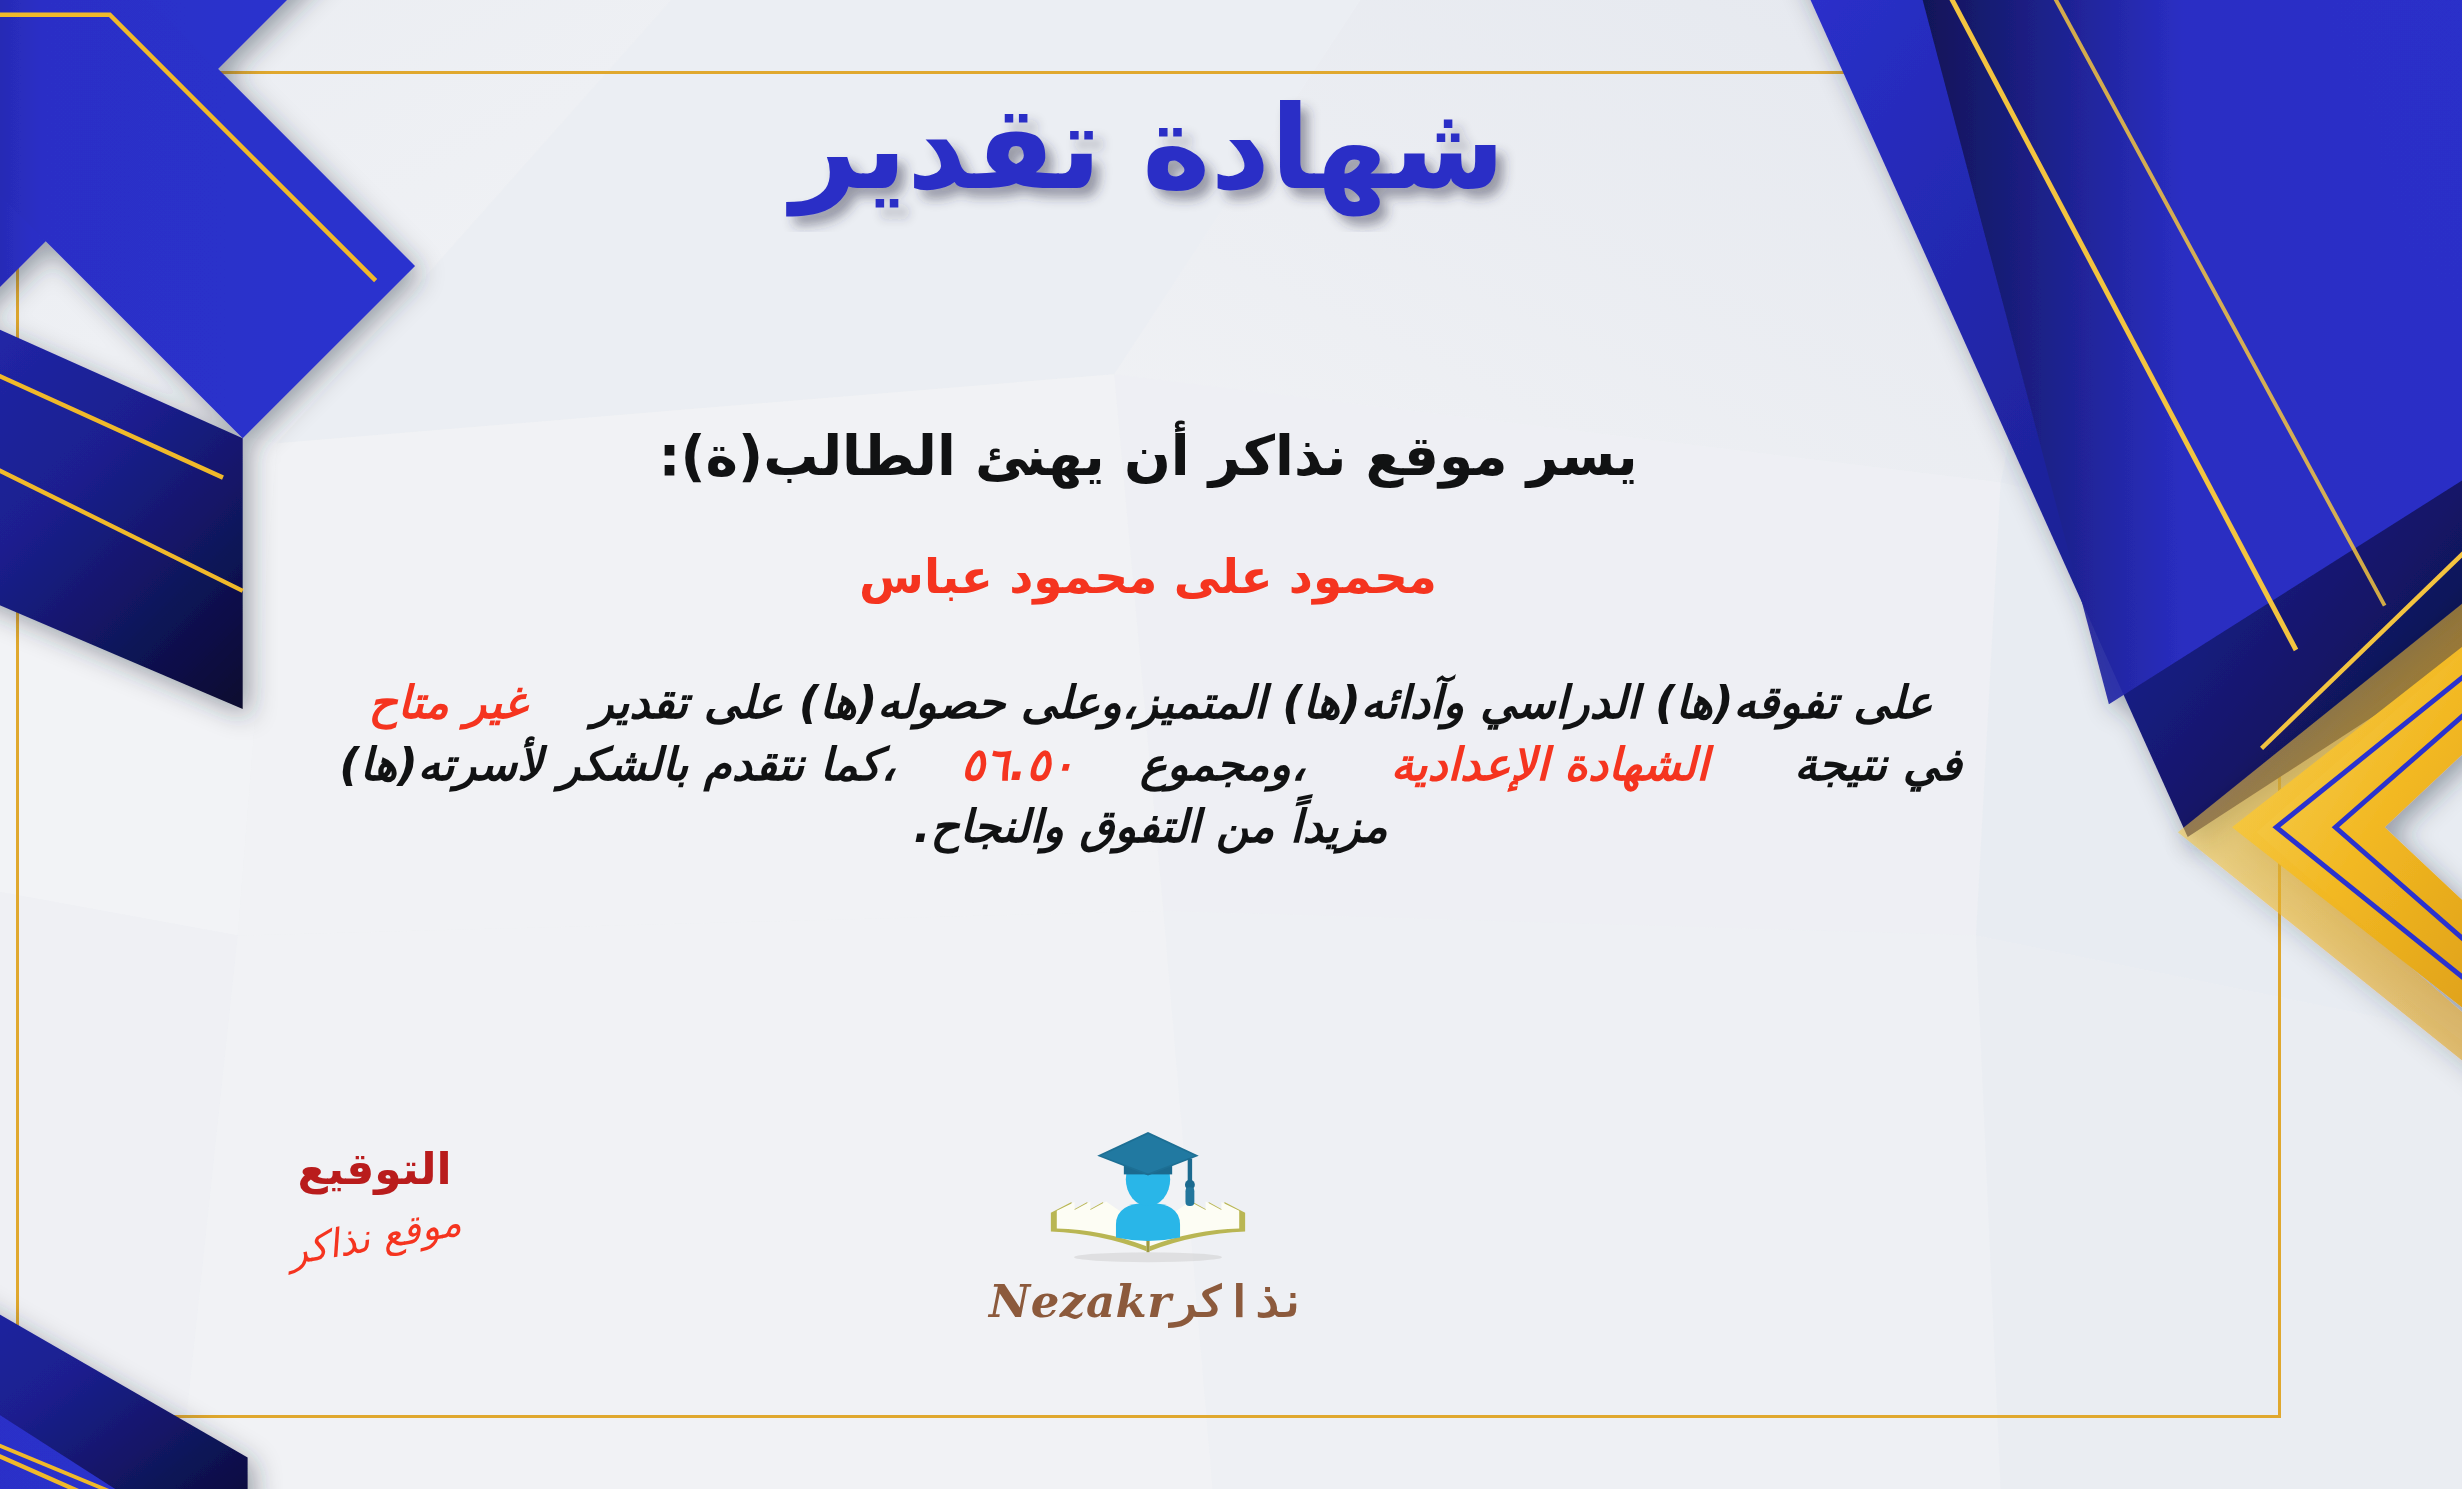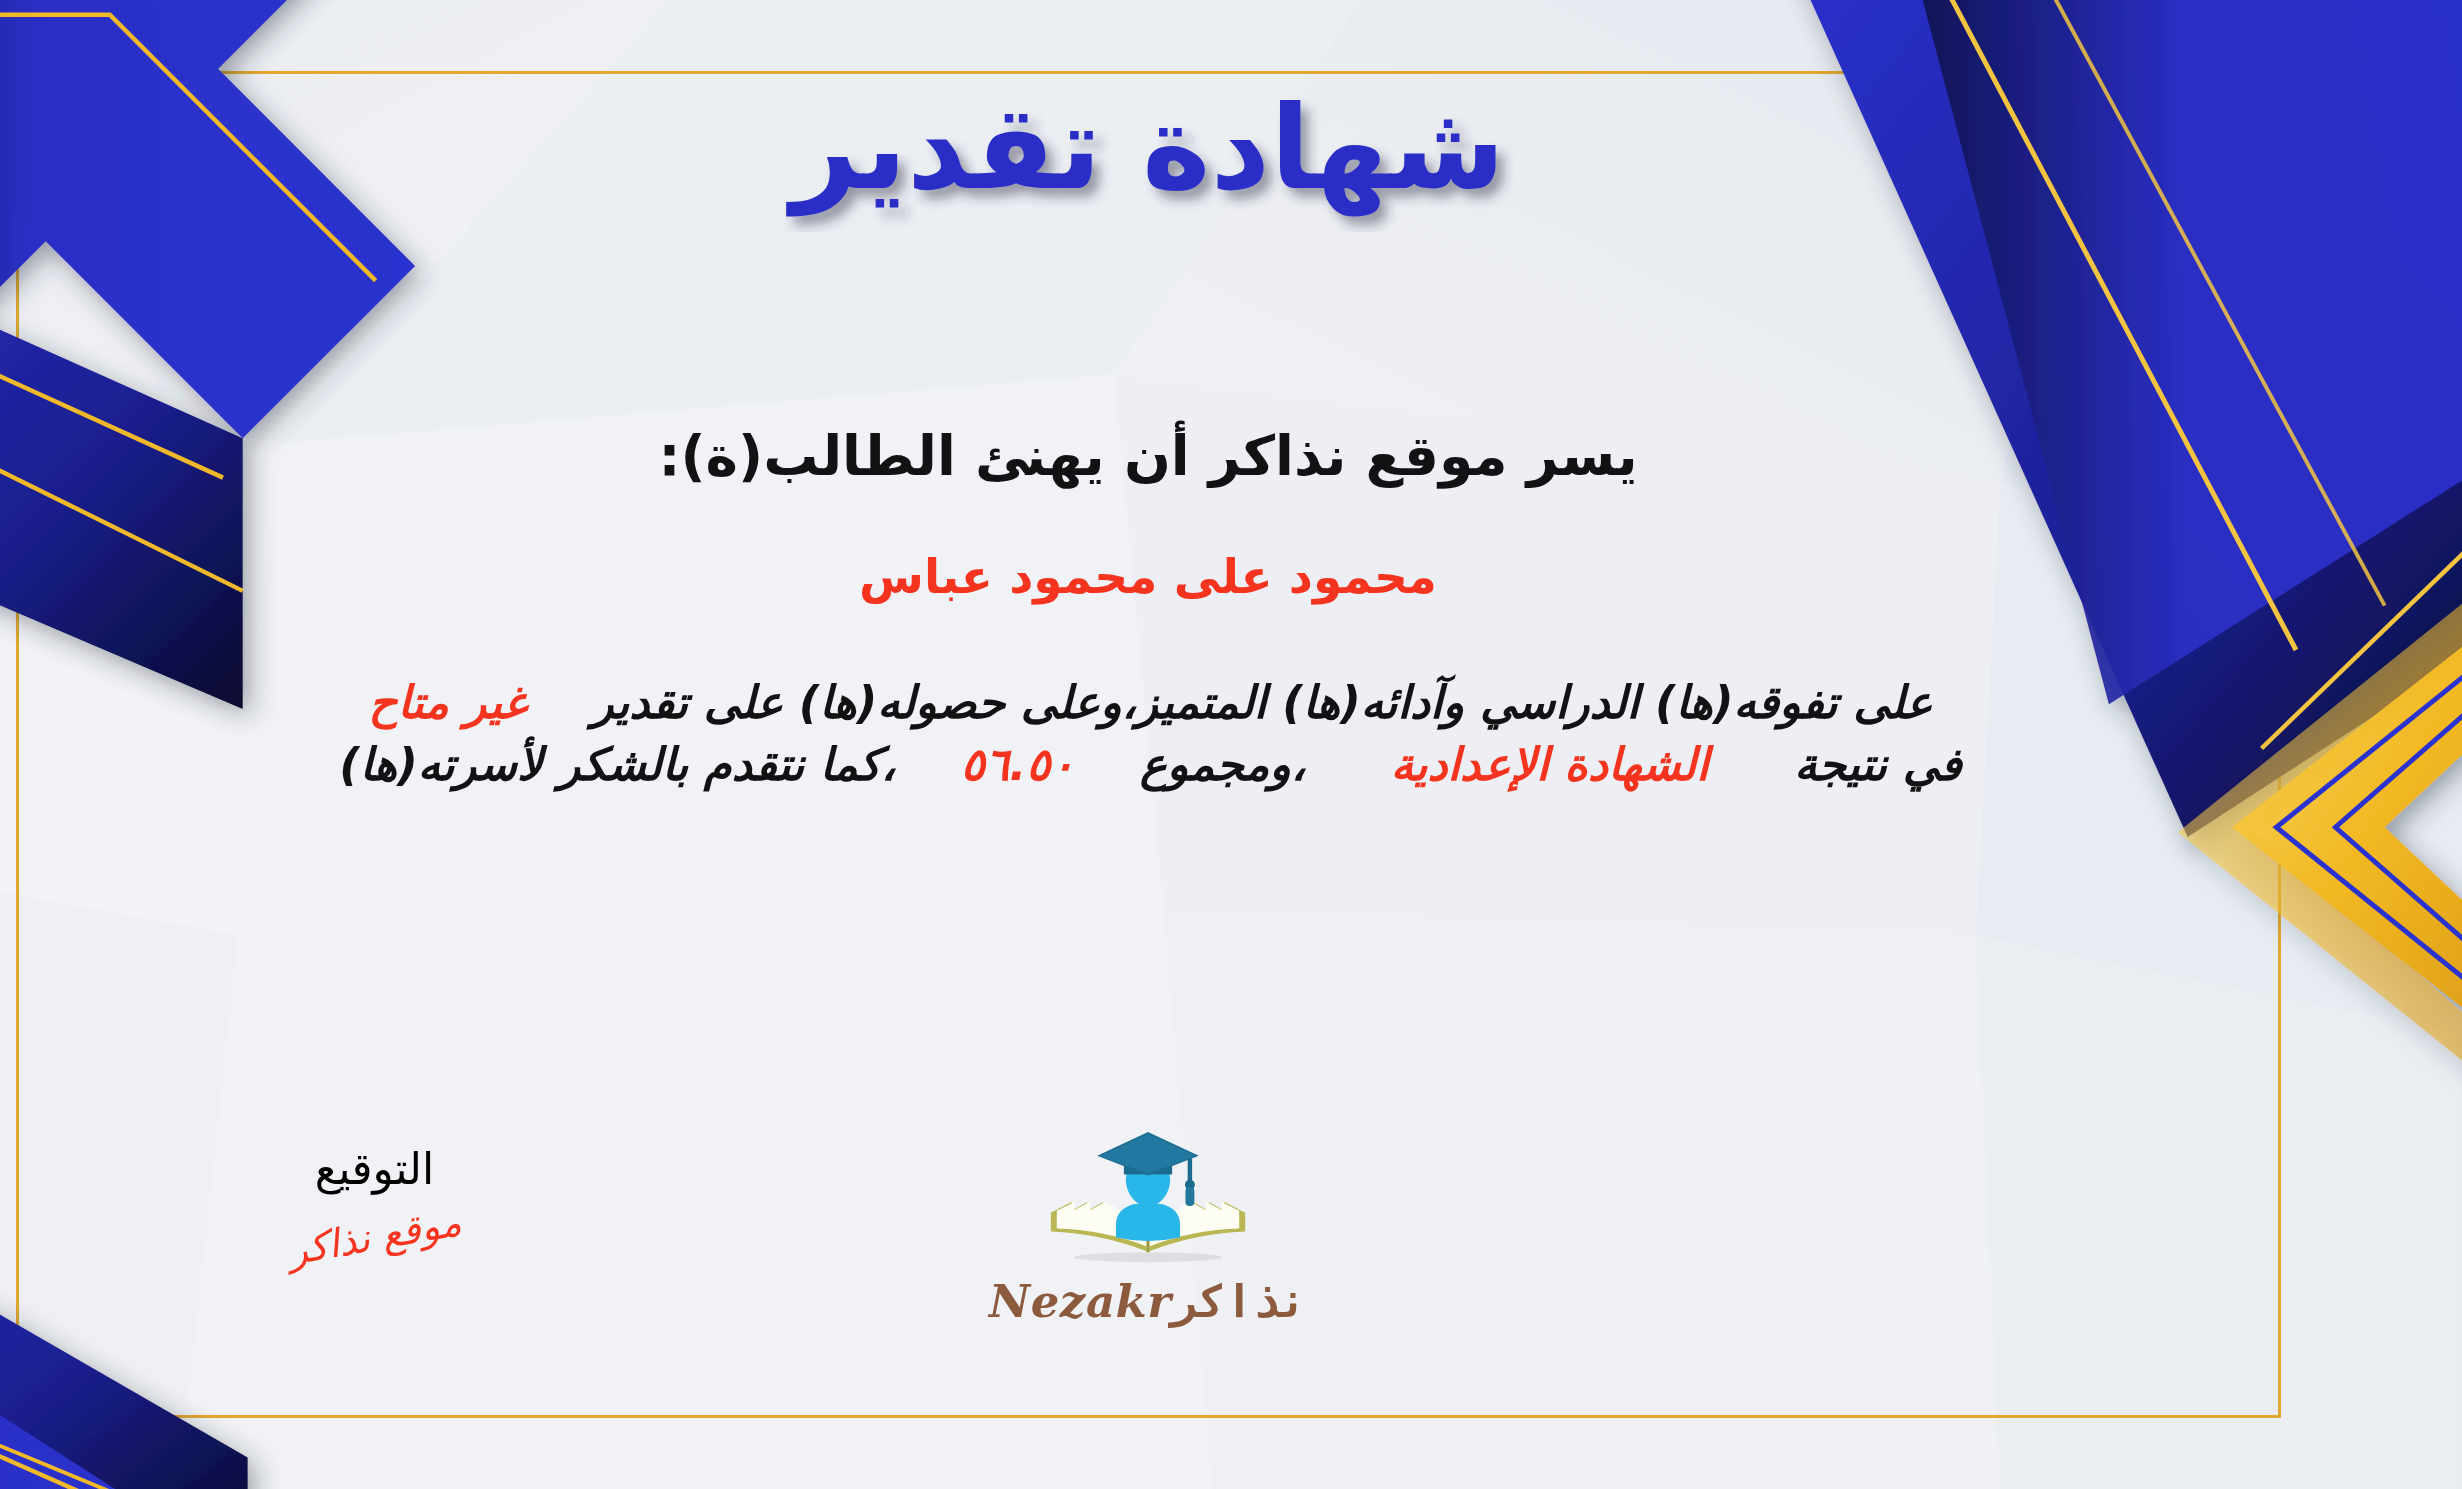--- a/index.html
+++ b/index.html
@@ -92,22 +92,22 @@
 
   .sig-block {
     position: absolute;
     top: 1143px;
     right: 1866px;
     width: 443px;
     text-align: center;
   }
   .sig-label {
     font-size: 44px;
-    font-weight: 400;
-    color: #000000;
+    font-weight: 700;
+    color: #b91c1c;
   }
   .sig-mark {
     margin-top: 19.7px;
     font-size: 39px;
     color: #f5341f;
     font-family: "DejaVu Serif", "Liberation Serif", serif;
     font-style: italic;
     transform: rotate(-10deg);
     display: inline-block;
   }
@@ -252,20 +252,21 @@
         <span class="em-red">الشهادة الإعدادية</span>
         <span class="gap-m"></span>
         <span>،ومجموع</span>
         <span class="gap-s"></span>
         <span class="em-red">٥٦.٥٠</span>
         <span class="gap-s"></span>
         <span>،كما نتقدم بالشكر لأسرته(ها)</span>
       </div>
 
 
+      <div class="body-line l4">مزيداً من التفوق والنجاح.</div>
     </div>
 
     <div class="sig-block">
       <div class="sig-label">التوقيع</div>
       <div class="sig-mark">موقع نذاكر</div>
     </div>
 
     <div class="logo-block">
       <svg width="212" height="148" viewBox="0 0 430 300">
 

